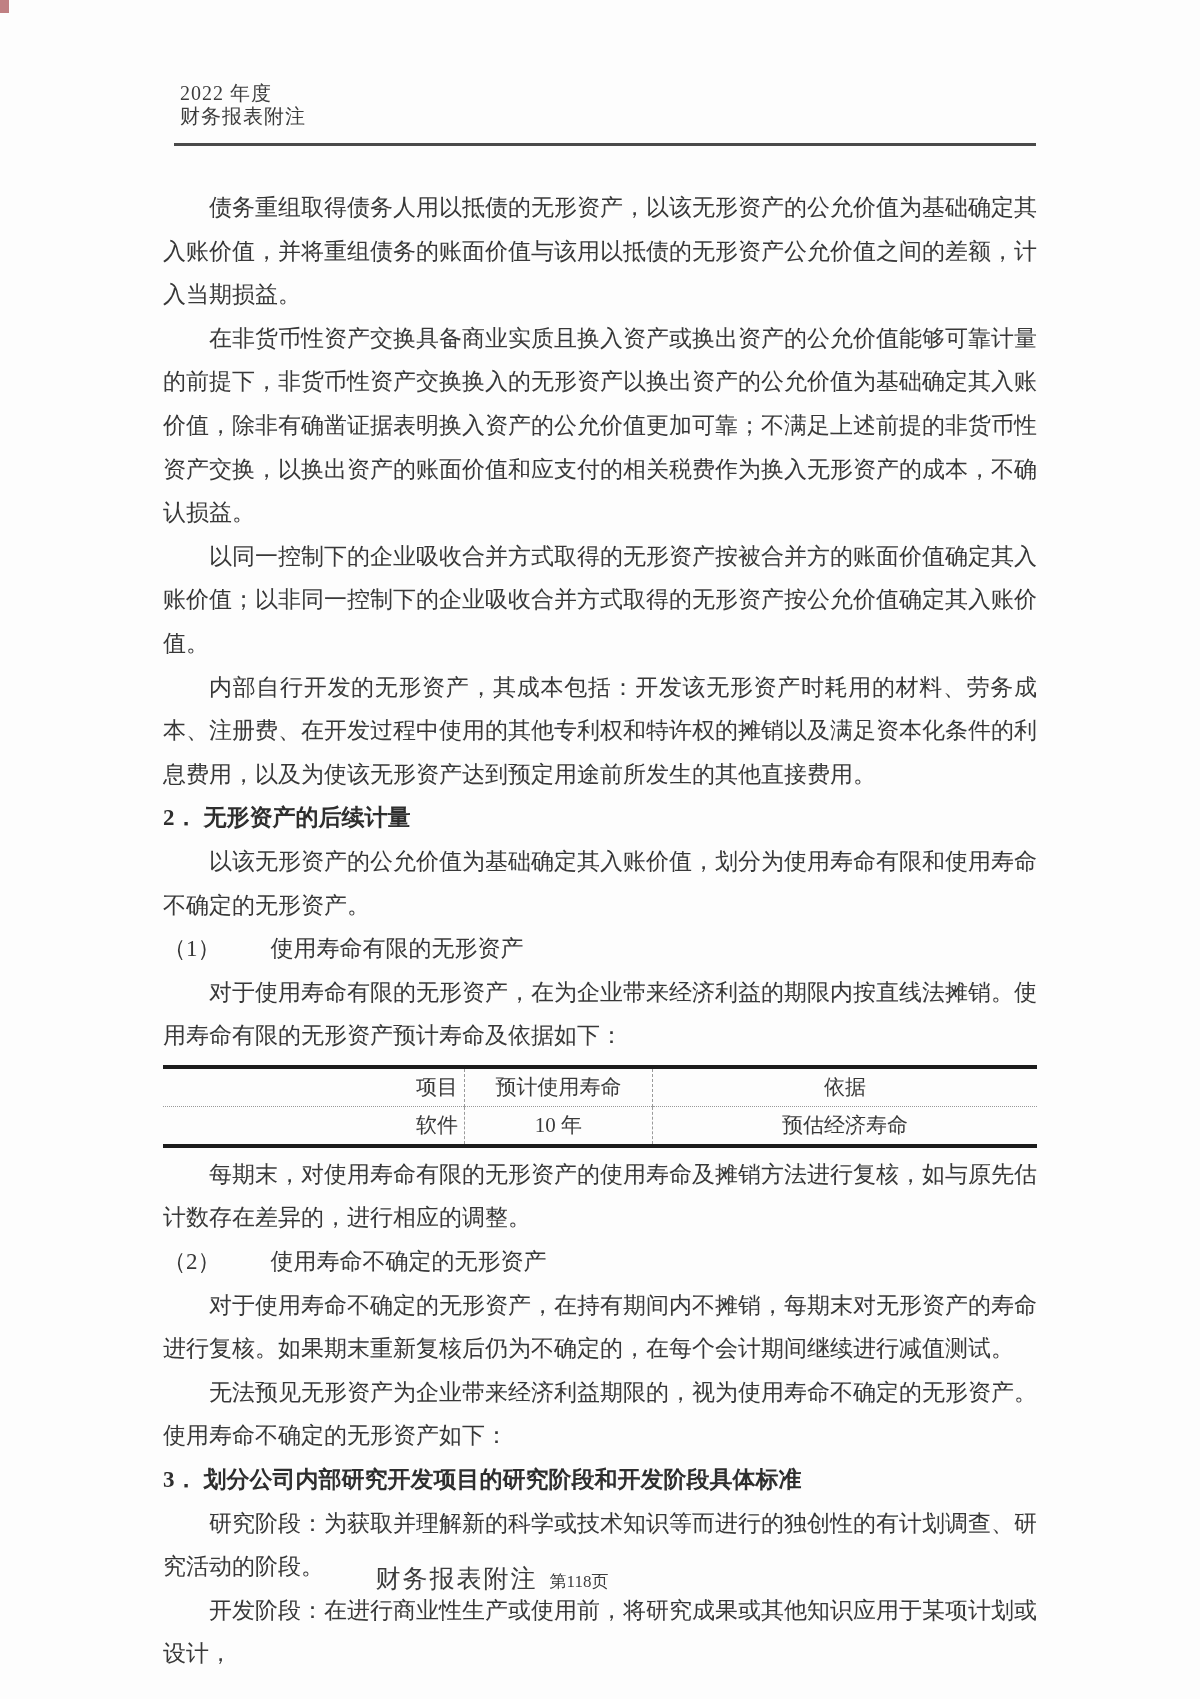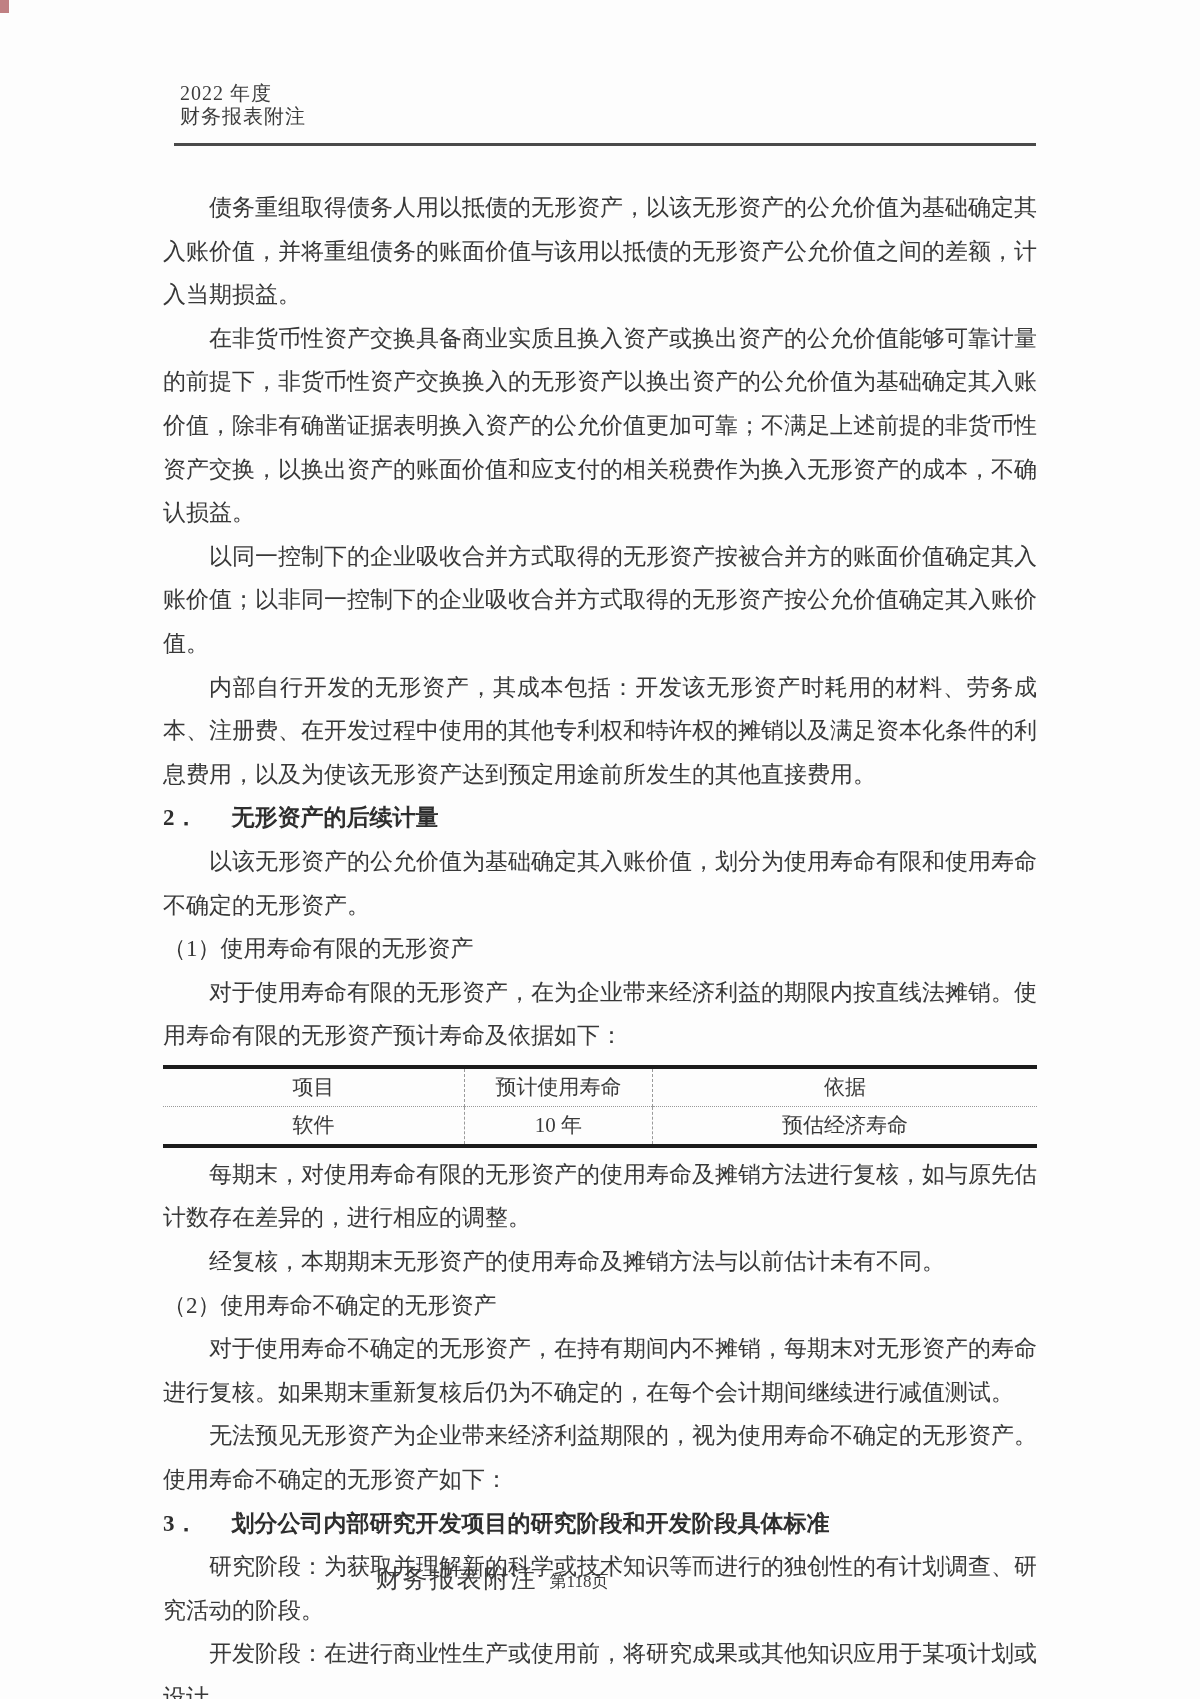--- a/index.html
+++ b/index.html
@@ -51,43 +51,43 @@
     text-justify: inter-character;
     color: #383838;
   }
   .doc-body p { margin: 0; padding: 0; }
   .para { text-indent: 2em; }
   .heading {
     font-weight: bold;
     padding-left: 42px;
     color: #2e2e2e;
   }
-  .heading .h-title { margin-left: 34px; }
+  .heading .h-title { margin-left: 6px; }
   .subitem { padding-left: 86px; }
-  .subitem .s-title { }
+  .subitem .s-title { margin-left: 50px; }
 
   
   table.life-table {
     width: 100%;
     border-collapse: collapse;
     margin: 7px 0 5px 0;
     border-top: 4px solid #1c1c1c;
     border-bottom: 4px solid #1c1c1c;
     font-size: 21px;
     color: #3a3a3a;
   }
   table.life-table td {
     height: 37px;
     text-align: center;
     vertical-align: middle;
     padding: 0 6px;
     line-height: 24px;
   }
   table.life-table tr.head-row td { border-bottom: 1px dotted #9a9a9a; }
-  table.life-table td.c1 { width: 34.5%; border-right: 1px dashed #9a9a9a; }
+  table.life-table td.c1 { width: 34.5%; border-right: 1px dashed #9a9a9a; text-align: right; }
   table.life-table td.c2 { width: 21.5%; border-right: 1px dashed #9a9a9a; }
   table.life-table td.c3 { width: 44%; }
 
   
   .doc-footer {
     position: absolute;
     left: 0; top: 1562px;
     width: 984px;
     text-align: center;
     color: #3c3c3c;
@@ -137,21 +137,20 @@
         <tr>
           <td class="c1">软件</td>
           <td class="c2">10 年</td>
           <td class="c3">预估经济寿命</td>
         </tr>
       </tbody>
     </table>
 
     <p class="para">每期末，对使用寿命有限的无形资产的使用寿命及摊销方法进行复核，如与原先估计数存在差异的，进行相应的调整。</p>
 
-    <p class="para">经复核，本期期末无形资产的使用寿命及摊销方法与以前估计未有不同。</p>
 
     <p class="subitem"><span class="s-num">（2）</span><span class="s-title">使用寿命不确定的无形资产</span></p>
 
     <p class="para">对于使用寿命不确定的无形资产，在持有期间内不摊销，每期末对无形资产的寿命进行复核。如果期末重新复核后仍为不确定的，在每个会计期间继续进行减值测试。</p>
 
     <p class="para">无法预见无形资产为企业带来经济利益期限的，视为使用寿命不确定的无形资产。使用寿命不确定的无形资产如下：</p>
 
     <p class="heading"><span class="h-num">3．</span><span class="h-title">划分公司内部研究开发项目的研究阶段和开发阶段具体标准</span></p>
 
     <p class="para">研究阶段：为获取并理解新的科学或技术知识等而进行的独创性的有计划调查、研究活动的阶段。</p>

